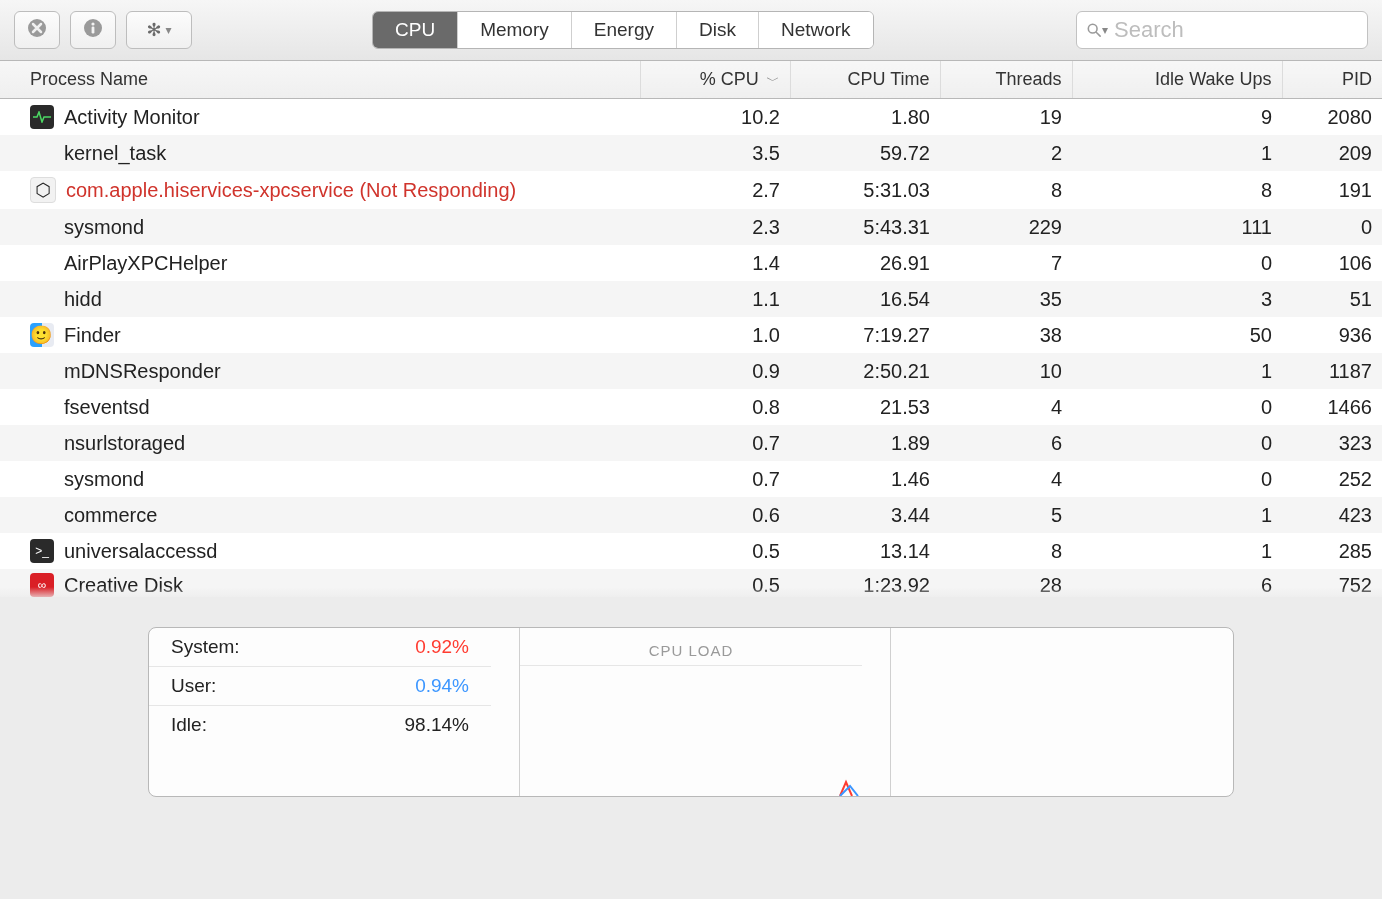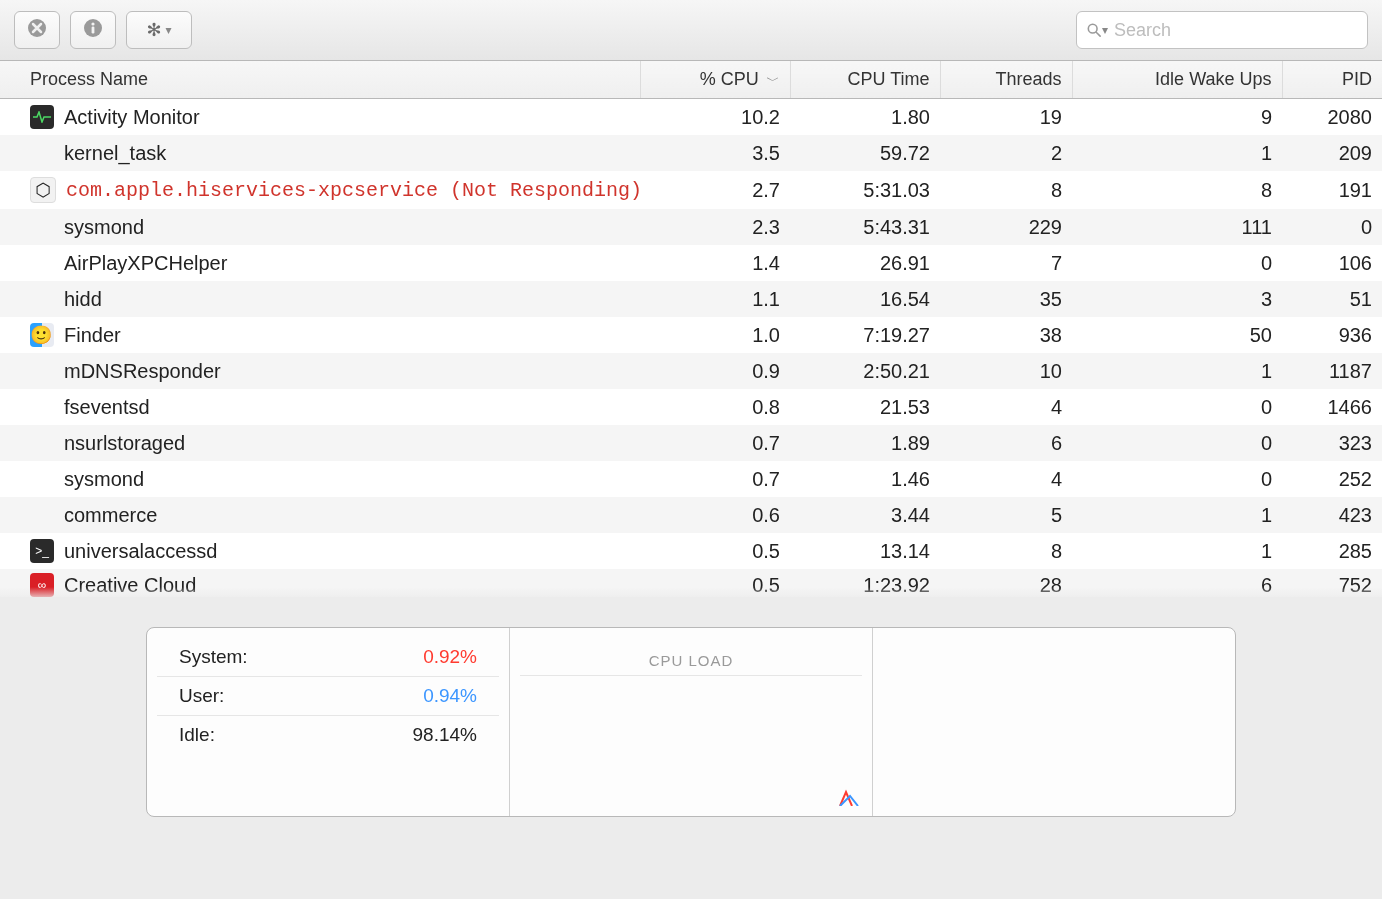--- a/index.html
+++ b/index.html
@@ -114,21 +114,21 @@
     border: 1px solid #c2c2c2;
     border-radius: 6px;
     background: #fff;
     height: 36px;
     padding: 0 10px;
     width: 270px;
   }
   .search-wrap input {
     border: none;
     outline: none;
-    font-size: 18px;
+    font-size: 22px;
     color: #333;
     background: transparent;
     width: 100%;
   }
   .search-wrap input::placeholder { color: #bdbdbd; }
   .search-icon { color: #9a9a9a; margin-right: 4px; font-size: 16px; display:flex; align-items:center; gap:1px; }
   
   .table-wrap { flex: 0 0 auto; background: #fff; }
   table { border-collapse: collapse; width: 100%; table-layout: fixed; }
   thead th {
@@ -162,21 +162,21 @@
   .picon {
     width: 24px;
     height: 24px;
     display: inline-flex;
     flex: 0 0 24px;
     align-items: center;
     justify-content: center;
     font-size: 18px;
     border-radius: 4px;
   }
-  .notresp { color: #d0342c; font-family: Liberation Mono, monospace; }
+  .notresp { color: #d0342c; }
   .cutrow td {
     padding-top: 4px;
     padding-bottom: 0;
     height: 14px;
     overflow: hidden;
     position: relative;
   }
   .cutrow td:first-child { padding-left: 30px; }
   .cutrow td::after {
     content: "";
@@ -196,23 +196,23 @@
   .panel-row {
     display: flex;
     gap: 0;
     border: 1px solid var(--border);
     border-radius: 8px;
     background: #fdfdfd;
     overflow: hidden;
   }
   .panel {
     width: 342px;
-    padding: 10px;
-  }
-  .panel + .panel { border-left: 1px solid var(--border-light); }
+    padding: 0;
+  }
+  .panel + .panel { border-left: 1px solid var(--border-light); margin-left: 28px; }
   .panel-title {
     font-size: 15px;
     letter-spacing: 1px;
     color: #9a9a9a;
     text-align: center;
     padding: 14px 0 6px;
   }
   .prow {
     display: flex;
     justify-content: space-between;
@@ -261,20 +261,27 @@
             <circle cx="10" cy="6" r="1.6" fill="#f3f3f3"></circle>
             <rect x="8.6" y="8.5" width="2.8" height="7" rx="1.2" fill="#f3f3f3"></rect>
           </svg>
       </span>
     </div>
     <div class="tb-btn gear">
       <span>✻</span>
       <span class="chev">▾</span>
     </div>
 
+    <div class="tab-strip">
+      <div class="tab active">CPU</div>
+      <div class="tab">Memory</div>
+      <div class="tab">Energy</div>
+      <div class="tab">Disk</div>
+      <div class="tab">Network</div>
+    </div>
 
     <div class="search-wrap">
       <span class="search-icon">
         <svg width="14" height="14" viewBox="0 0 16 16">
             <circle cx="6.5" cy="6.5" r="5" fill="none" stroke="#9a9a9a" stroke-width="1.8"></circle>
             <line x1="10.5" y1="10.5" x2="15" y2="15" stroke="#9a9a9a" stroke-width="1.8" stroke-linecap="round"></line>
           </svg>
           <span class="chev">▾</span>
       </span>
       <input type="text" placeholder="Search" style="">
@@ -472,21 +479,21 @@
             <td>0.5</td>
             <td>13.14</td>
             <td>8</td>
             <td>1</td>
             <td>285</td>
           </tr>
           <tr class="cutrow">
             <td>
               <span class="pname">
                 <span class="picon" style="background:#da1f26;color:#fff;font-size:12px;">∞</span>
-                <span class="">Creative Cloud</span>
+                <span class="">Creative Disk</span>
               </span>
             </td>
             <td>0.5</td>
             <td>1:23.92</td>
             <td>28</td>
             <td>6</td>
             <td>752</td>
           </tr>
         </tbody>
     </table>

